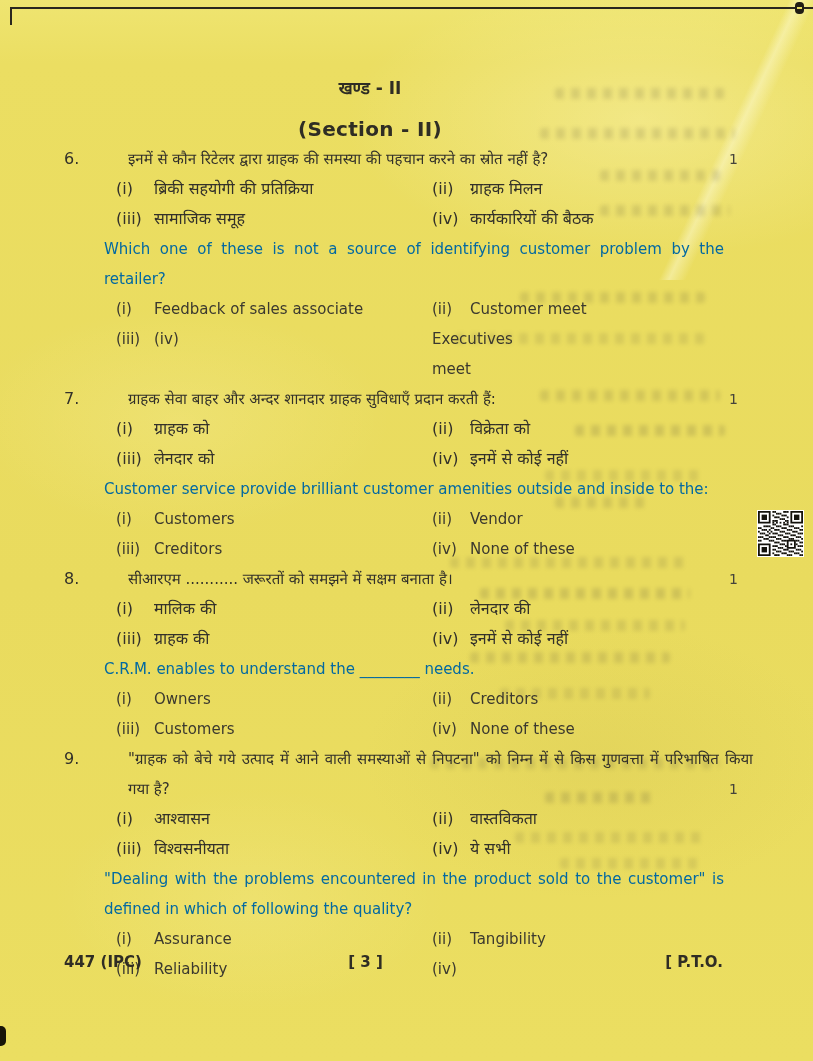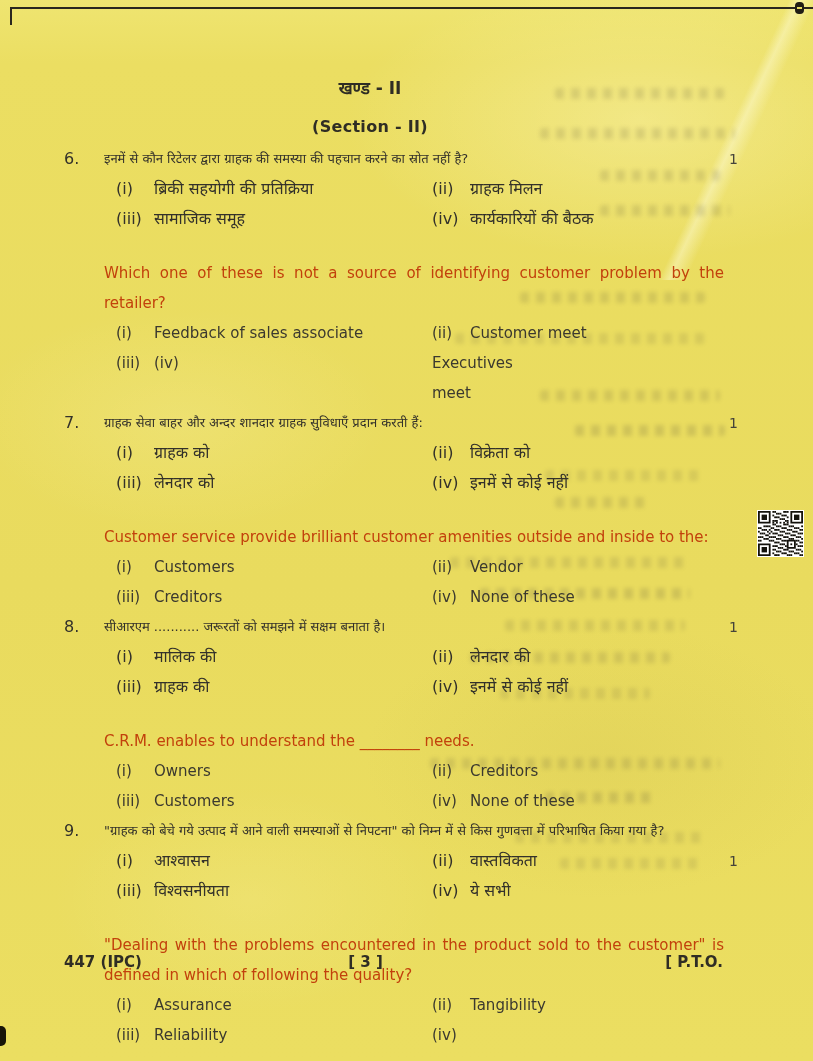--- a/index.html
+++ b/index.html
@@ -34,31 +34,31 @@
   
   .ghost{
     position:absolute;height:11px;border-radius:3px;pointer-events:none;
     background:repeating-linear-gradient(90deg, rgba(96,90,58,.75) 0 9px, rgba(96,90,58,0) 9px 16px);
     filter:blur(2px);opacity:.22;
   }
 
   
   .heading{position:absolute;left:0;width:740px;text-align:center;color:#2f2d24;font-weight:bold;}
   .heading.hi{top:76px;font-size:17px;}
-  .heading.en{top:117px;font-size:16px;letter-spacing:.3px;}
+  .heading.en{top:117px;font-size:20px;letter-spacing:.3px;}
 
   
   .content{position:absolute;top:144px;left:64px;right:44px;color:#3a382d;}
   .q{position:relative;padding-left:40px;padding-right:56px;}
   .qnum{position:absolute;left:0;top:0;line-height:30px;font-size:16px;color:#33312a;}
   .marks{position:absolute;right:0;top:0;width:40px;line-height:30px;font-size:14px;color:#45433a;text-align:left;}
   .q.q9 .marks{top:30px;}
   .stem{line-height:30px;text-align:justify;}
-  .stem.hi{font-size:13px;color:#33312a;}
-  .stem.en{font-size:15px;color:#c2410c;margin-right:-40px;margin-top:24px;}
+  .stem.hi{font-size:15px;color:#33312a;margin-left:24px;}
+  .stem.en{font-size:15px;color:#0369a1;margin-right:-40px;}
   .stem.en.narrow{max-width:620px;}
   .q.q9 .stem.hi{margin-right:-40px;}
   .optrow{
     display:grid;grid-template-columns:38px 278px 38px auto;
     padding-left:12px;line-height:30px;
   }
   .optrow.hi{font-size:16px;color:#33312a;}
   .optrow.en{font-size:15px;color:#3b392f;}
   .optlabel{white-space:nowrap;}
 

